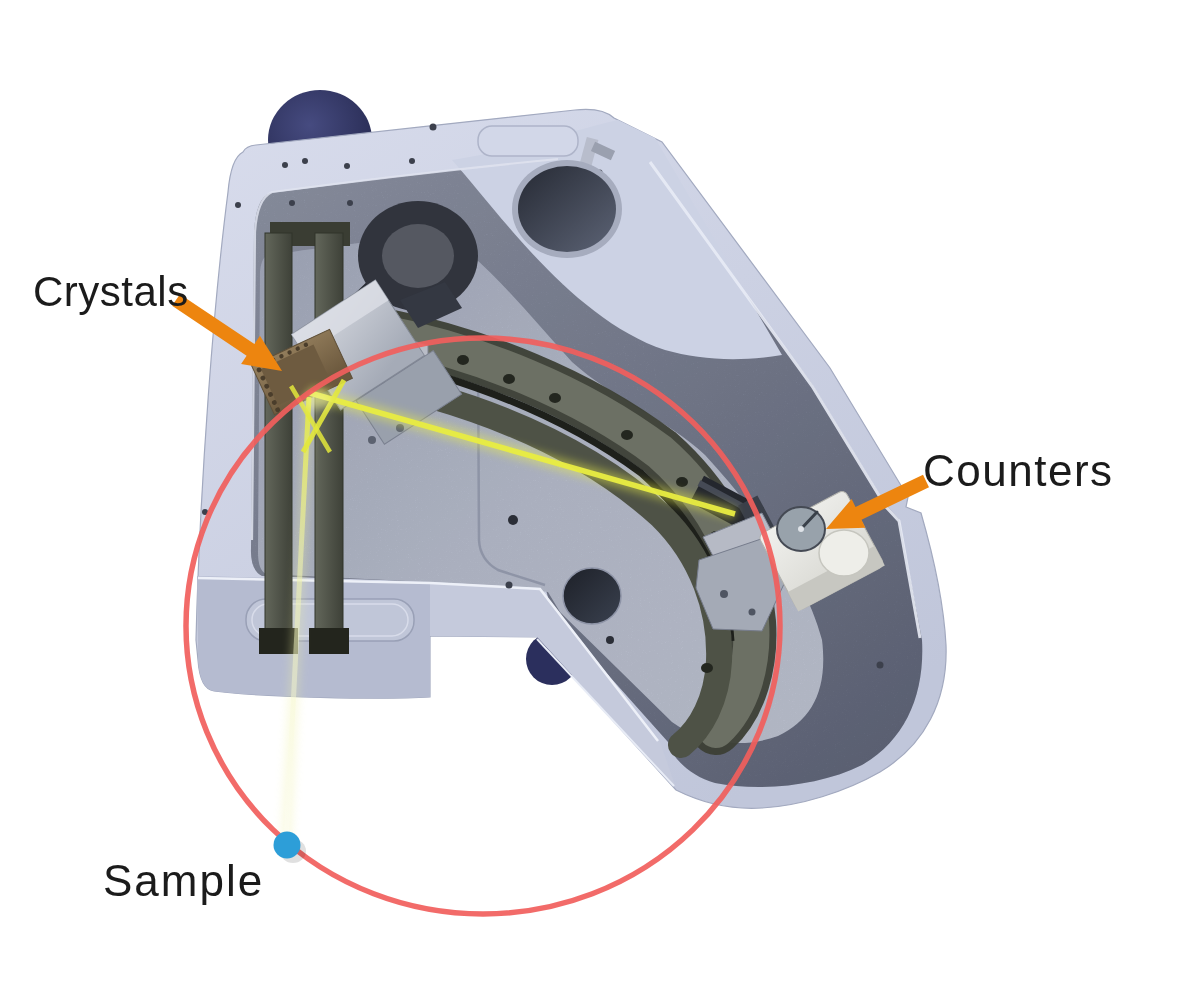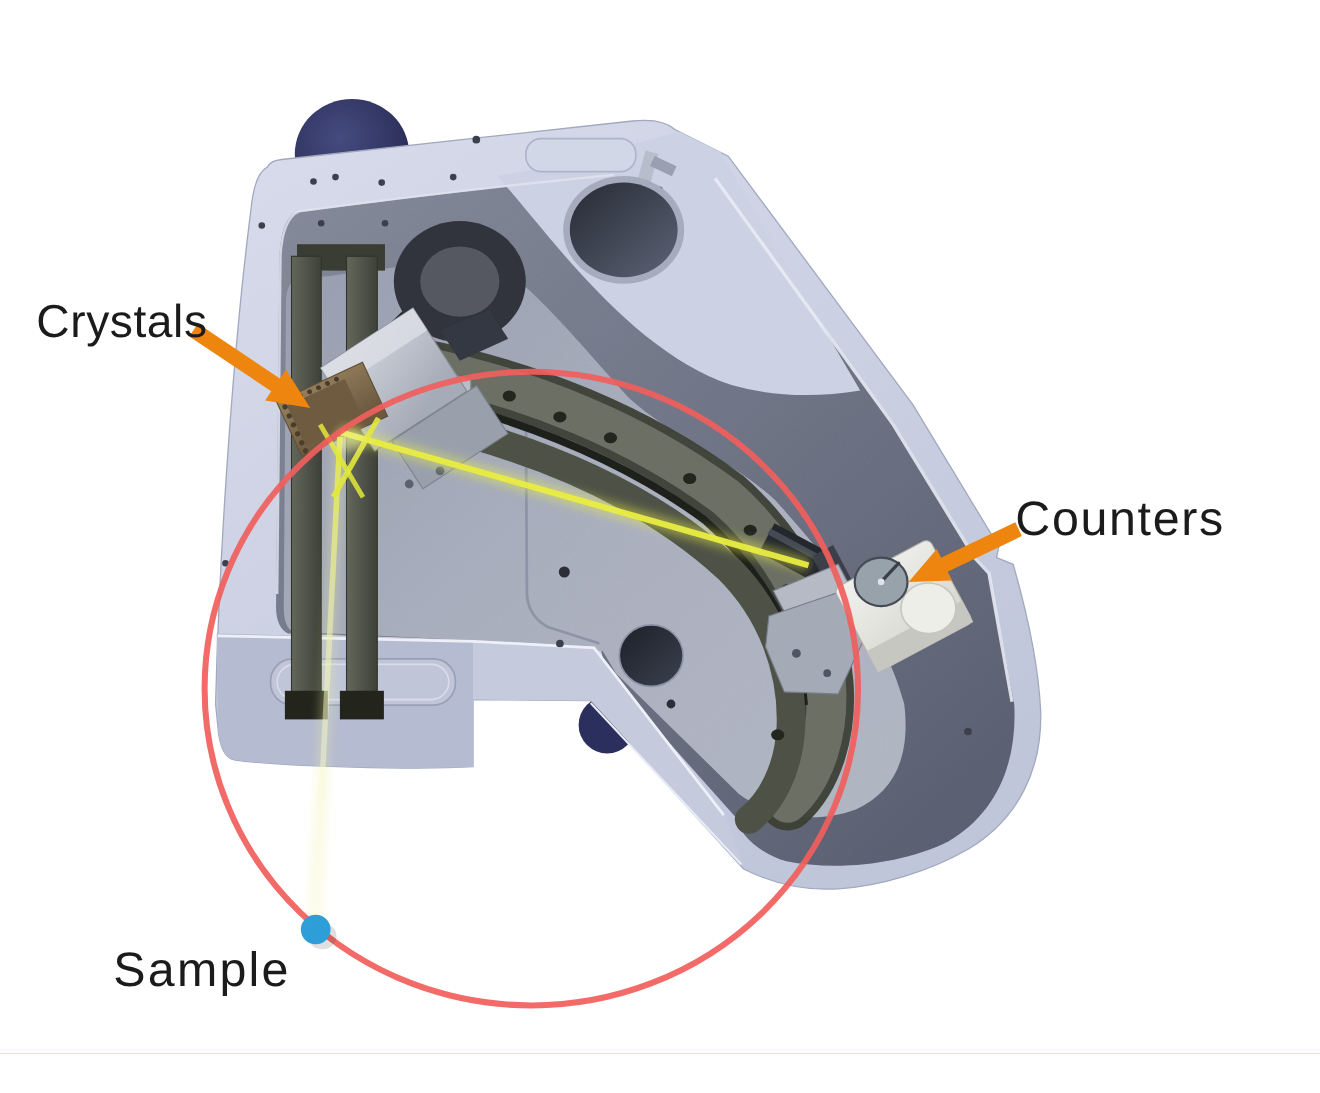--- a/index.html
+++ b/index.html
@@ -1,16 +1,16 @@
 <!DOCTYPE html>
 <html><head>
 <meta charset="utf-8">
 <style>
   html,body{margin:0;padding:0;background:#fff;}
-  #stage{position:relative;width:1200px;height:958px;background:#d946ef;overflow:hidden;
+  #stage{position:relative;width:1200px;height:958px;background:#a21caf;overflow:hidden;
          font-family:"Liberation Sans", sans-serif;}
   svg{display:block;}
   text{font-family:"Liberation Sans", sans-serif;}
 </style>
 </head>
 <body>
 
 <div id="stage">
 <svg width="1200" height="994" viewBox="0 0 1200 994">
   <defs>

